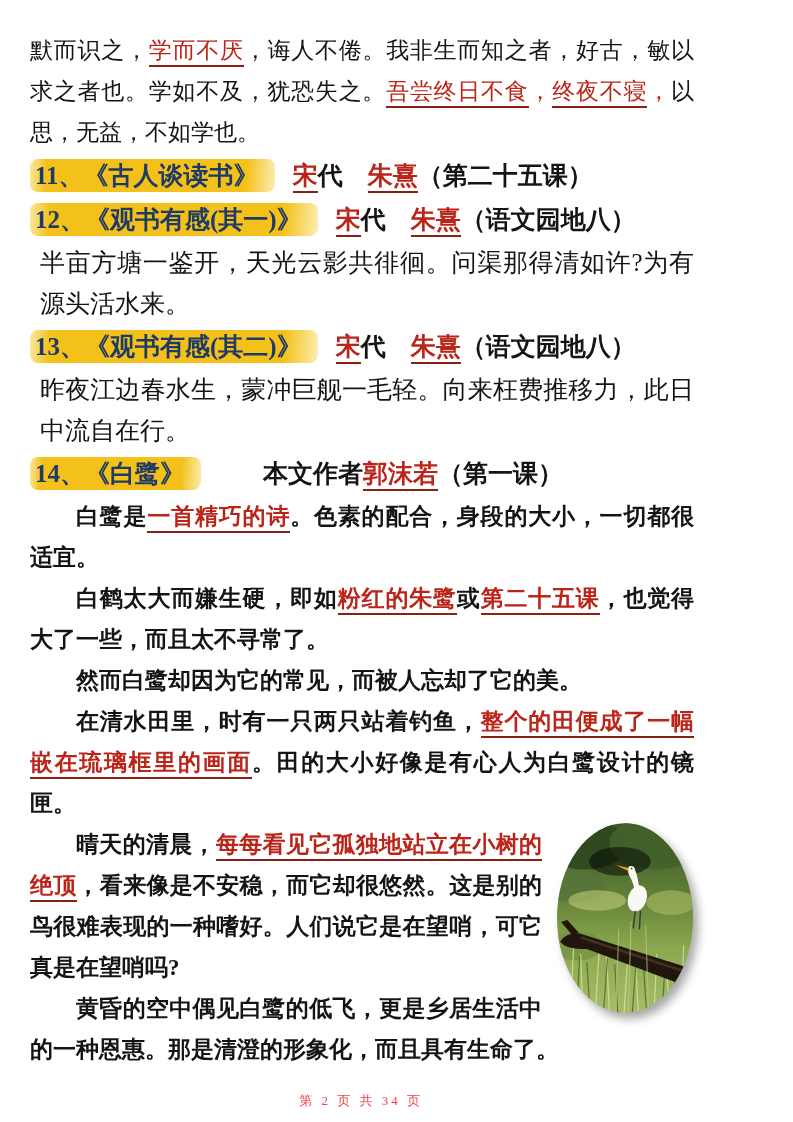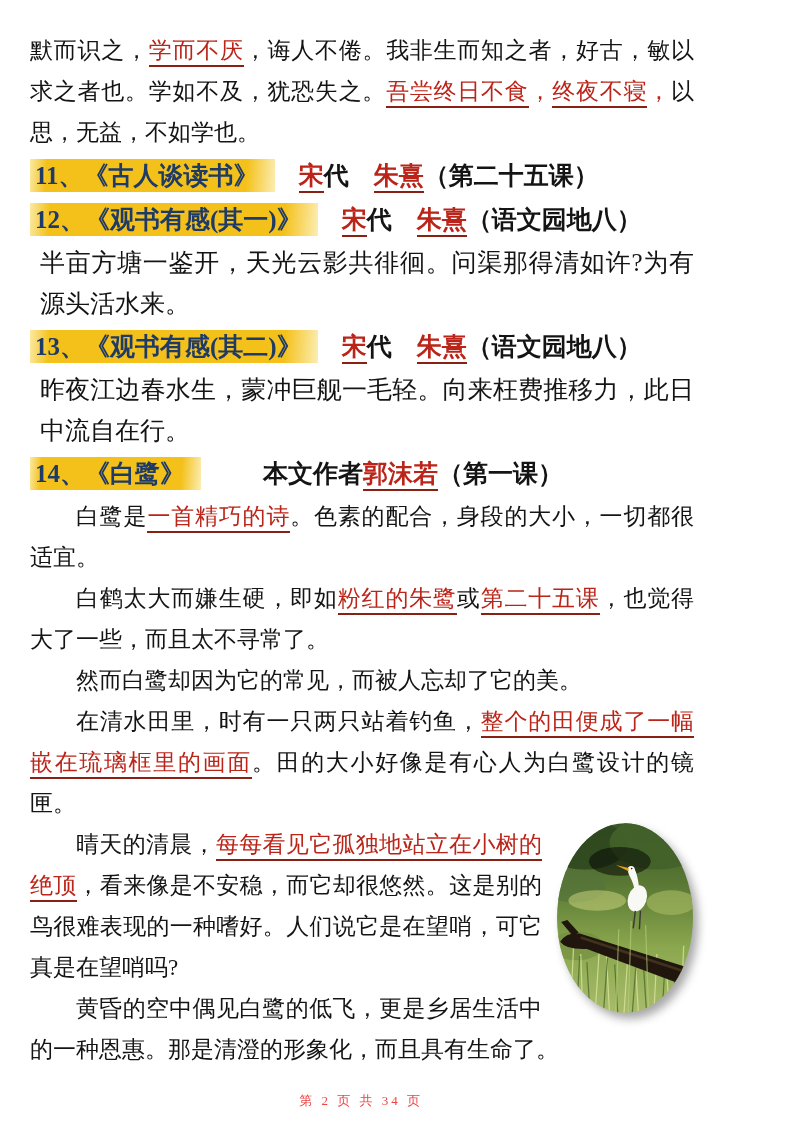--- a/index.html
+++ b/index.html
@@ -21,21 +21,21 @@
   }
   .content {
     padding: 30px 28px 0 30px;
   }
   .body-text {
     font-size: 23px;
     line-height: 41px;
     text-align: justify;
     color: #141414;
   }
-  .essay .body-text { line-height: 41px; }
+  .essay .body-text { line-height: 41px; font-weight: bold; }
   .indent { text-indent: 2em; }
   .poem { font-size: 25px; margin-left: 10px; }
   .plain { color: #141414; }
   .red-u {
     color: var(--red);
     border-bottom: 2px solid var(--red-dark);
     padding-bottom: 2px;
   }
   .red-plain { color: var(--red); }
   .heading {
@@ -46,24 +46,24 @@
     white-space: nowrap;
   }
   .hl {
     background: linear-gradient(94deg,
       rgba(248,216,86,0.55) 0%,
       var(--highlight) 7%,
       var(--highlight) 88%,
       rgba(248,216,86,0.45) 100%);
     color: var(--navy);
     padding: 3px 16px 3px 5px;
-    border-radius: 0;
+    border-radius: 8px;
     box-decoration-break: clone;
   }
-  .authors { margin-left: 24px; font-weight: 700; }
+  .authors { margin-left: 18px; font-weight: 700; }
   .authors .red-u { border-bottom-width: 2px; }
   .gap-wide { margin-left: 62px; }
   .egret-wrap {
     float: right;
     width: 138px;
     height: 196px;
     margin: -4px 0 0 14px;
     filter: drop-shadow(5px 6px 5px rgba(60,60,60,0.45));
   }
   .footer {

